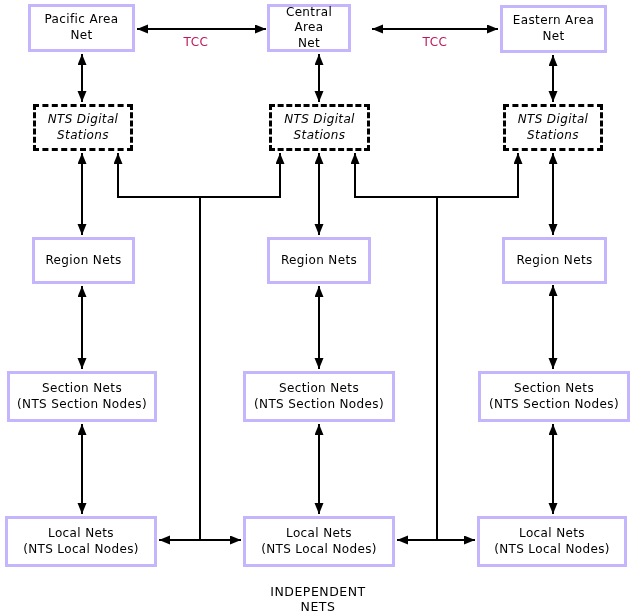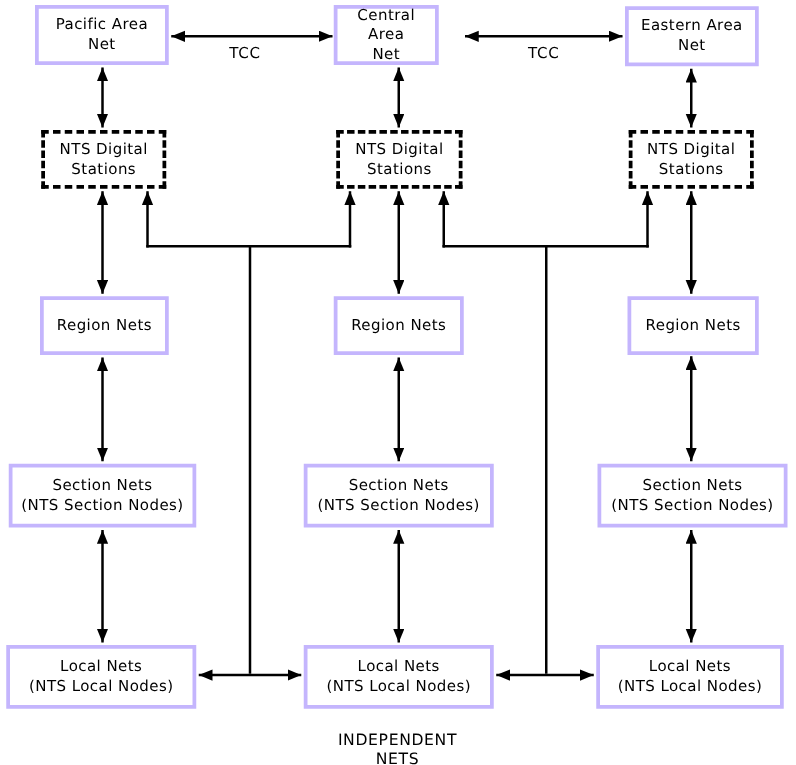--- a/index.html
+++ b/index.html
@@ -30,21 +30,21 @@
     justify-content: center;
     text-align: center;
     background: #ffffff;
     color: #000000;
     font-size: 12px;
     line-height: 1.3;
     letter-spacing: 0.03em;
     white-space: pre-line;
   }
   .solid-box { border: 3px solid #c4b5fd; }
-  .dashed-box { border: 3px dashed #000000; }
+  .dashed-box { border: 3px dashed #000000; font-style: italic; }
 
   
   .pacific-area { left: 28px;  top: 4px; width: 107px; height: 48px; }
   .central-area { left: 267px; top: 4px; width: 84px; height: 48px; }
   .eastern-area { left: 500px; top: 5px; width: 107px; height: 48px; }
 
   
   .digital-1 { left: 33px;  top: 104px; width: 100px; height: 47px; }
   .digital-2 { left: 269px; top: 104px; width: 101px; height: 47px; }
   .digital-3 { left: 503px; top: 104px; width: 100px; height: 47px; }
@@ -62,21 +62,21 @@
   
   .local-1 { left: 5px;   top: 516px; width: 152px; height: 51px; }
   .local-2 { left: 243px; top: 516px; width: 152px; height: 51px; }
   .local-3 { left: 477px; top: 516px; width: 150px; height: 51px; }
 
   .tcc-label {
     position: absolute;
     width: 44px;
     top: 35px;
     text-align: center;
-    color: #000000;
+    color: #be185d;
     font-size: 12px;
     letter-spacing: 0.05em;
   }
   .tcc-1 { left: 174px; }
   .tcc-2 { left: 413px; }
 
   .footer-label {
     position: absolute;
     left: 252px;
     top: 584px;

